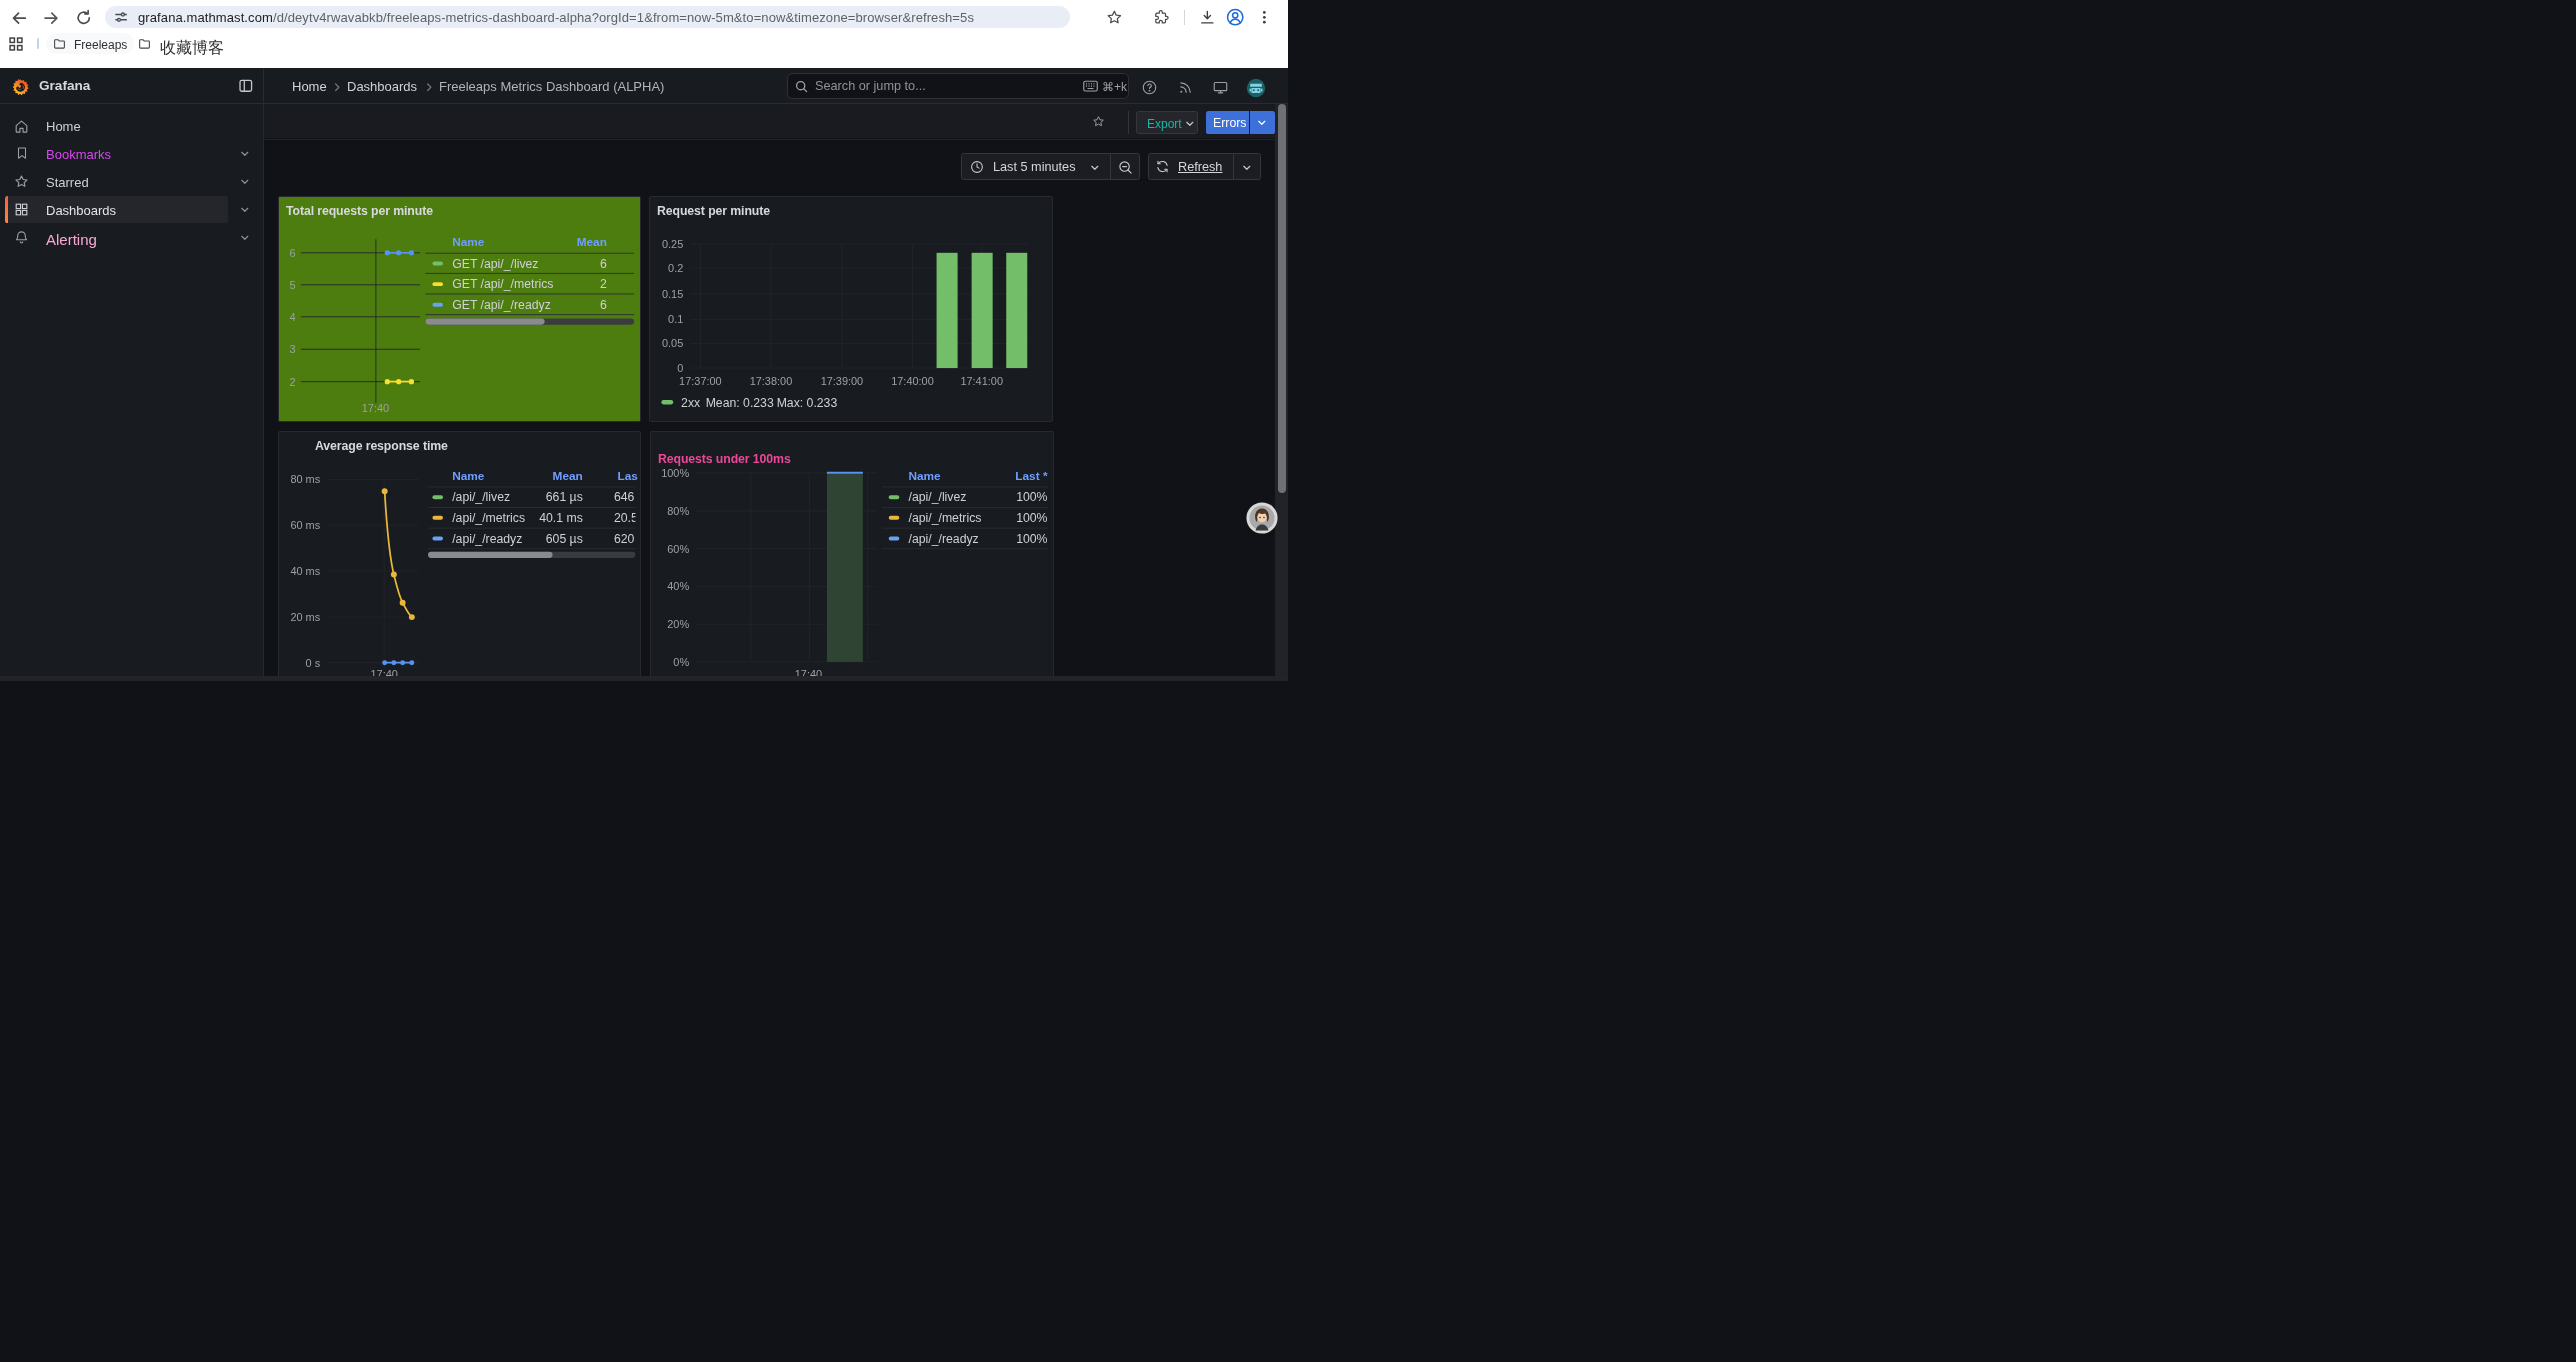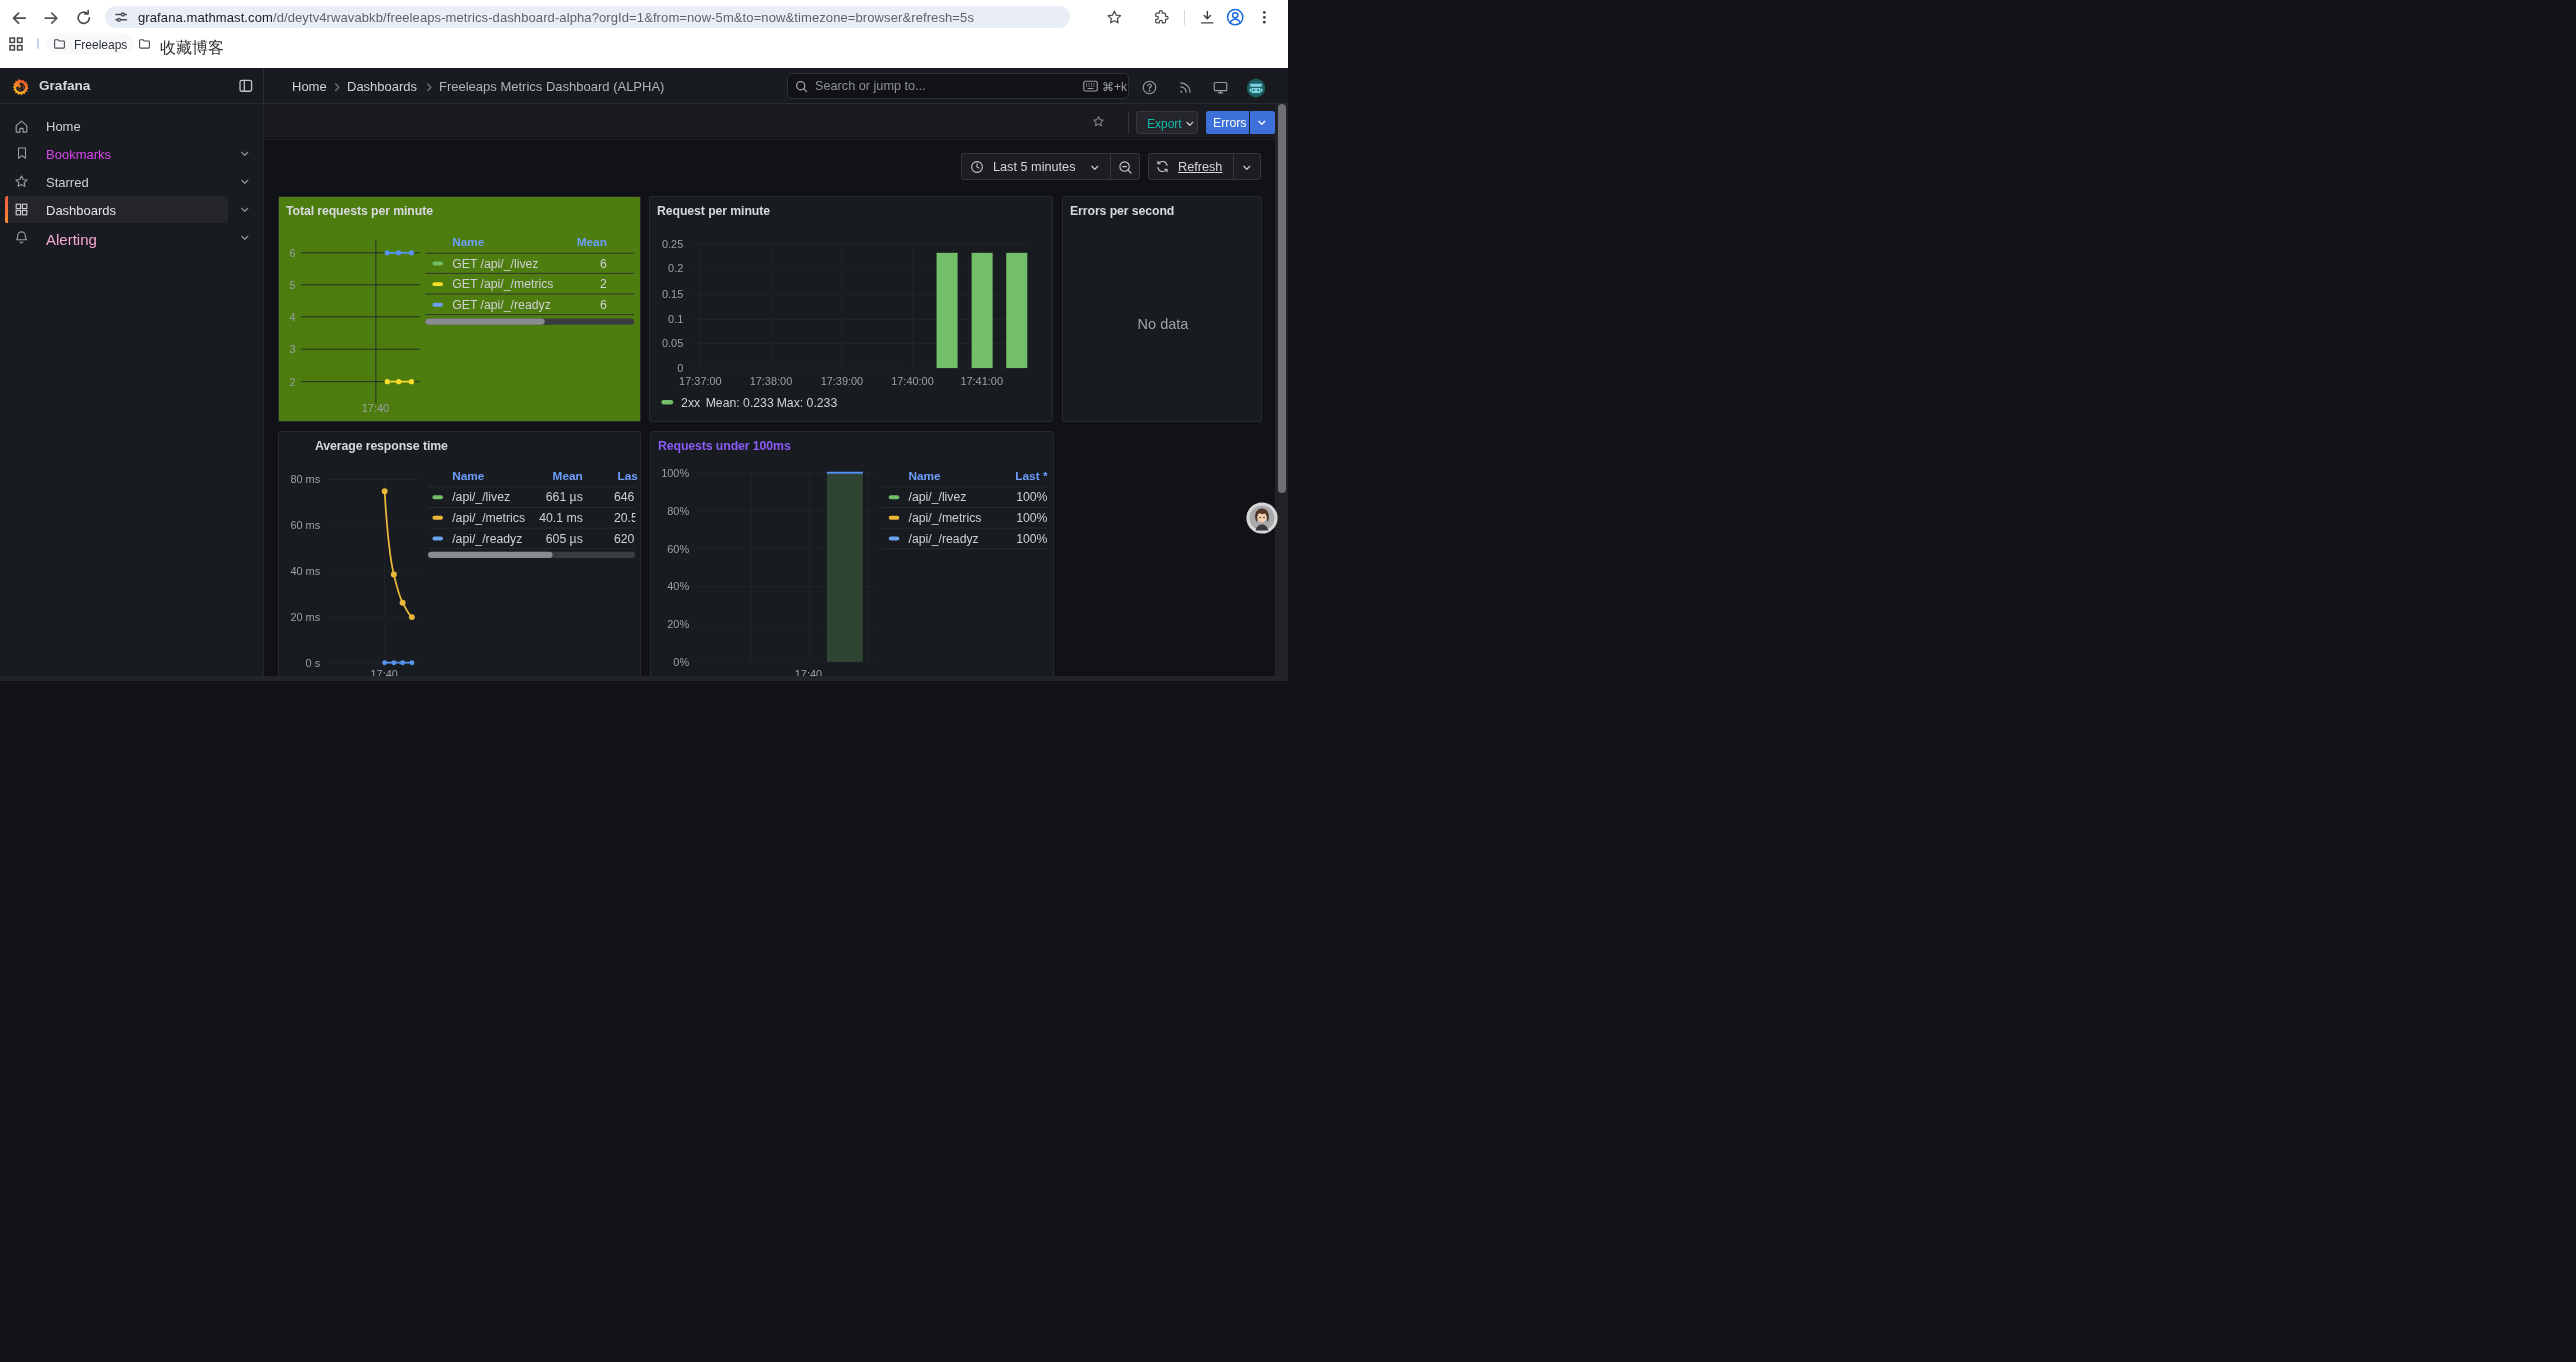--- a/index.html
+++ b/index.html
@@ -327,24 +327,20 @@
       </g>
       <rect x="13" y="231.5" width="13.5" height="5" rx="2.4" fill="#73bf69"></rect>
       <g font-family="Liberation Sans" font-size="14" fill="#d0d1d7">
         <text x="35.5" y="239">2xx</text>
         <text x="63.5" y="239">Mean: 0.233</text>
         <text x="144.5" y="239">Max: 0.233</text>
       </g>
     </svg>
   </div>
 
-  <div class="abs" style="left:1062px;top:196px;width:200px;height:226px;background:#181b1f;border:0.9px solid #27292e;border-radius:1.8px;overflow:hidden;">
-    <div class="txt" style="left:7px;top:7px;font-size:12.3px;letter-spacing:-0.1px;font-weight:700;color:#d8d9df;">Errors per second</div>
-    <div class="txt" style="left:100px;top:119px;transform:translateX(-50%);font-size:14.5px;color:#a0a1a8;">No data</div>
-  </div>
 
   <div class="abs" style="left:278px;top:431px;width:363px;height:251px;background:#181b1f;border:0.9px solid #27292e;border-radius:1.8px;overflow:hidden;">
     <div class="txt" style="left:7px;top:7px;font-size:12.3px;letter-spacing:-0.1px;font-weight:700;color:#d8d9df;margin-left:29px;">Average response time</div>
     <svg class="abs" style="left:0;top:0" width="363" height="251" viewBox="0 0 414 286" fill="none">
       <g stroke="#23252b" stroke-width="1">
         <path d="M55 54H160 M55 106H160 M55 158.5H160 M55 211H160 M55 263H160"></path>
         <path d="M120 54V270"></path>
       </g>
       <g font-family="Liberation Sans" font-size="12.5" fill="#9da0a8">
         <text x="47" y="58.5" text-anchor="end">80 ms</text>
@@ -396,21 +392,21 @@
         <rect x="175" y="72" width="12" height="4.5" rx="2.2" fill="#73bf69"></rect>
         <rect x="175" y="95.5" width="12" height="4.5" rx="2.2" fill="#eab839"></rect>
         <rect x="175" y="119" width="12" height="4.5" rx="2.2" fill="#6aa2f2"></rect>
       </g>
       <rect x="170" y="136.5" width="236.5" height="7" rx="3.5" fill="#3a3b40"></rect>
       <rect x="170" y="136.5" width="142" height="7" rx="3.5" fill="#8a8b8f"></rect>
     </svg>
   </div>
 
   <div class="abs" style="left:650px;top:431px;width:404px;height:251px;background:#181b1f;border:0.9px solid #27292e;border-radius:1.8px;overflow:hidden;">
-    <div class="txt" style="left:7px;top:7px;font-size:12.3px;letter-spacing:-0.1px;font-weight:700;color:#8b5cf6;">Requests under 100ms</div>
+    <div class="txt" style="left:7px;top:20px;font-size:12.3px;letter-spacing:-0.1px;font-weight:700;color:#ec4899;">Requests under 100ms</div>
     <svg class="abs" style="left:0;top:0" width="404" height="251" viewBox="0 0 460.5 286" fill="none">
       <g stroke="#23252b" stroke-width="1">
         <path d="M51.5 46.5H258 M51.5 90H258 M51.5 133H258 M51.5 176H258 M51.5 219H258 M51.5 262H258"></path>
         <path d="M114 46.5V262 M180.5 46.5V262 M247 46.5V262"></path>
       </g>
       <g font-family="Liberation Sans" font-size="12.5" fill="#9da0a8">
         <text x="43.5" y="51" text-anchor="end">100%</text>
         <text x="43.5" y="94.5" text-anchor="end">80%</text>
         <text x="43.5" y="137.5" text-anchor="end">60%</text>
         <text x="43.5" y="180.5" text-anchor="end">40%</text>

